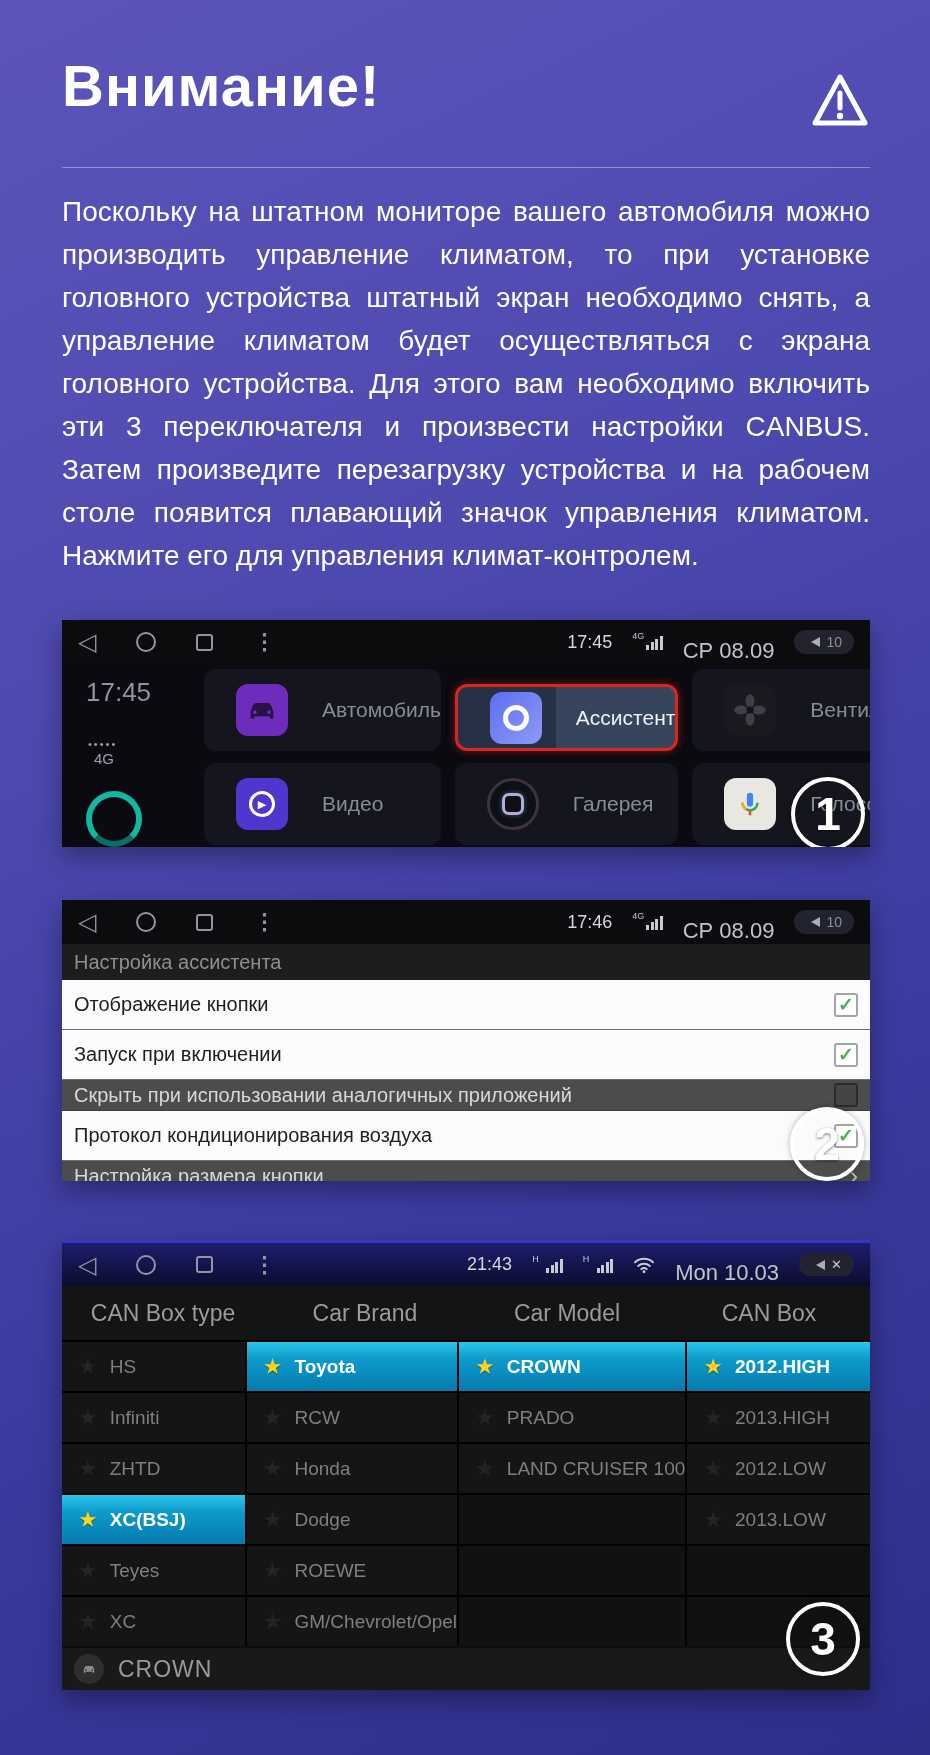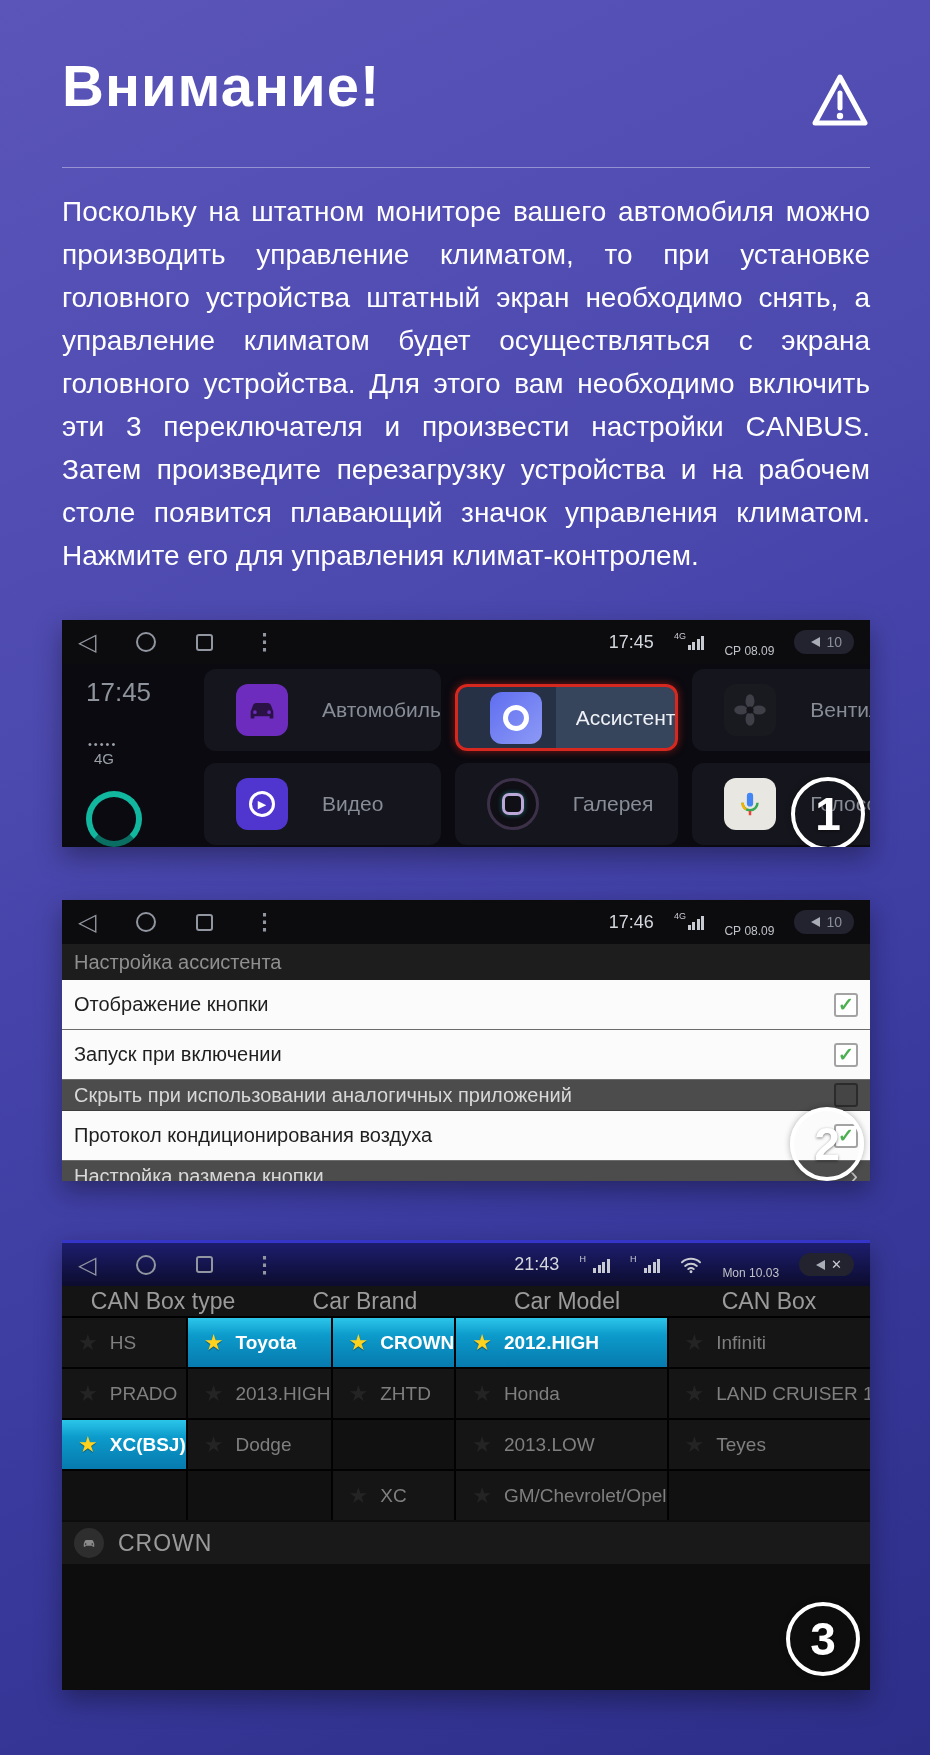--- a/index.html
+++ b/index.html
@@ -20,21 +20,21 @@
   
   .shot { position:absolute; left:62px; width:808px; overflow:hidden; box-shadow:0 10px 24px rgba(0,0,0,.35); }
   .sbar { height:44px; display:flex; align-items:center; padding:0 16px; background:#0c0c0e; }
   .sbar .navs { display:flex; align-items:center; gap:40px; }
   .ic-back { color:#9196a0; font-size:24px; line-height:1; }
   .ic-home { width:20px; height:20px; border:2.5px solid #9196a0; border-radius:50%; }
   .ic-square { width:17px; height:17px; border:2.5px solid #9196a0; border-radius:3px; }
   .ic-kebab { color:#9196a0; font-size:22px; font-weight:bold; line-height:1; }
   .sbar .right { margin-left:auto; display:flex; align-items:center; gap:20px; }
   .sb-time { color:#d4d7dc; font-size:18px; }
-  .sb-date { color:#c0c3c9; font-size:12px;margin-top:17px; }
+  .sb-date { color:#c0c3c9; font-size:22px;margin-top:17px; }
   .signal { position:relative; display:flex; align-items:flex-end; gap:1.5px; padding-left:14px; height:16px; }
   .signal .net { position:absolute; left:0; top:-3px; font-size:9px; color:#c8cbd2; }
   .signal i { display:block; width:3px; background:#c8cbd2; }
   .signal i:nth-child(2){height:5px}.signal i:nth-child(3){height:8px}
   .signal i:nth-child(4){height:11px}.signal i:nth-child(5){height:14px}
   .vol-pill { display:flex; align-items:center; gap:6px; background:#232330; border-radius:14px; padding:4px 12px; }
   .spk-tri { width:0; height:0; border:5px solid transparent; border-right:9px solid #a9adb5; }
   .vol-num { color:#8b8f97; font-size:14px; }
   .mute-x { color:#c8cbd2; font-size:13px; }
   .badge {
@@ -78,24 +78,24 @@
   .srow .rl { font-size:20px; }
   .srow.white { height:50px; background:#fbfbfb; color:#1f1f1f; border-bottom:1px solid #6b6b6b; }
   .srow.gray { height:31px; background:#4c4c4c; color:#d8d8d8; border-bottom:1px solid #3c3c3c; }
   .cbx { margin-left:auto; width:24px; height:24px; border-radius:3px; display:flex; align-items:center; justify-content:center; }
   .cbx.on { background:#fff; border:2px solid #a3a3a3; color:#4caf50; font-size:19px; font-weight:bold; }
   .cbx.off { background:#454545; border:2px solid #2b2b2b; color:transparent; }
   .chev { margin-left:auto; color:#bdbdbd; font-size:24px; line-height:1; }
   
   .s3 { top:1240px; height:450px; background:#0d0d0d; }
   .s3 .sbar { height:46px; background:linear-gradient(#1d1d6e,#0c0c2e); border-top:3px solid #3536c8; }
-  .s3-heads { height:32px; background:#141414; display:grid; grid-template-columns:repeat(4,1fr);
+  .s3-heads { height:56px; background:#141414; display:grid; grid-template-columns:repeat(4,1fr);
               align-items:center; border-bottom:2px solid #000; }
   .s3-heads span { text-align:center; color:#9b9b9b; font-size:23px; }
-  .s3-grid { display:grid; grid-template-columns:repeat(6,1fr); grid-auto-rows:49px; gap:2px; background:#020202;text-align:right; }
+  .s3-grid { display:grid; grid-template-columns:repeat(4,1fr); grid-auto-rows:49px; gap:2px; background:#020202;text-align:right; }
   .cell { background:#151515; display:flex; align-items:center; padding-left:16px; gap:12px; }
   .cell.empty { background:#111; }
   .cell .star { font-size:22px; color:#242424; }
   .cell .cl { color:#7f7f7f; font-size:19px; white-space:nowrap; }
   .cell.sel { background:linear-gradient(180deg,#2cc6ea 0%, #0c9bcb 35%, #077aae 100%); }
   .cell.sel .star { color:#ffd21e; text-shadow:0 1px 1px rgba(0,0,0,.4); }
   .cell.sel .cl { color:#fff; font-weight:bold; }
   .s3-foot { height:42px; margin-top:2px; background:#191919; display:flex; align-items:center; gap:14px; padding-left:12px; }
   .s3-logo { width:30px; height:30px; border-radius:50%; background:#2e2e2e; display:flex; align-items:center; justify-content:center; }
   .s3-foot .ft { color:#9a9a9a; font-size:23px; letter-spacing:1px; }

